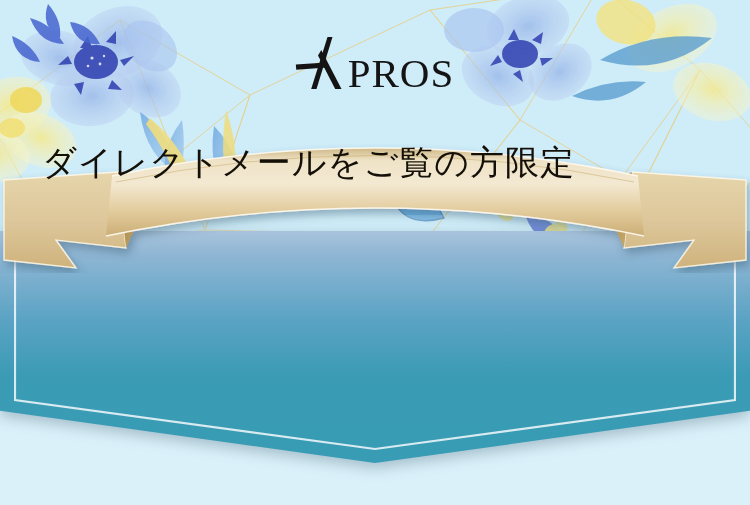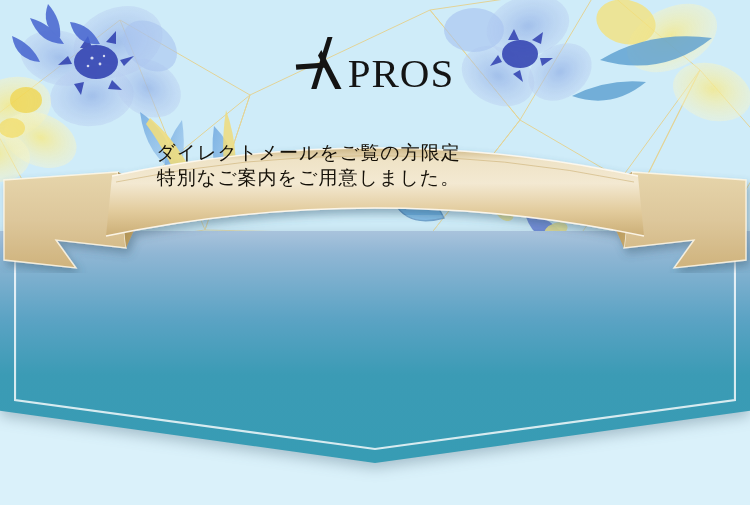--- a/index.html
+++ b/index.html
@@ -83,21 +83,21 @@
   #ribbon {
     position:absolute; left:0; top:128px; width:750px; height:145px;
     z-index:4;
   }
   #ribbon svg { display:block; }
   #ribbon-text {
     position:absolute; left:0; top:140px; width:617px;
     text-align:center; z-index:5;
     font-family:"Liberation Serif", serif;
     color:#141008;
-    font-size:19px;
+    font-size:34px;
     line-height:1.34;
     letter-spacing:1px;
     white-space:nowrap;
     pointer-events:none;
   }
   #ribbon-text .l1 { display:block; }
   #ribbon-text .l2 { display:block; }
 </style>
 </head>
 <body>
@@ -313,16 +313,15 @@
         <path d="M112 48 Q375 -8 638 48 L644 108 Q375 52 106 108 Z" fill="url(#gold)"></path>
         <path d="M112 48 Q375 -8 638 48" fill="none" stroke="#fffaf0" stroke-width="1.6" opacity=".9"></path>
         <path d="M106 108 Q375 52 644 108" fill="none" stroke="#fffaf0" stroke-width="1.6" opacity=".9"></path>
         <path d="M116 54 Q375 1 634 54" fill="none" stroke="#c9ab6e" stroke-width="1" opacity=".55"></path>
       </g>
     </svg>
   </div>
 
   <div id="ribbon-text">
     <span class="l1">ダイレクトメールをご覧の方限定</span>
-    <span class="l2">特別なご案内をご用意しました。</span>
   </div>
 
 </div>
 
 </body></html>

